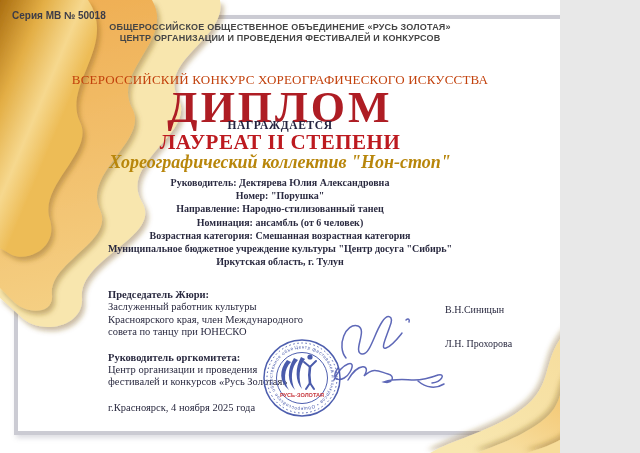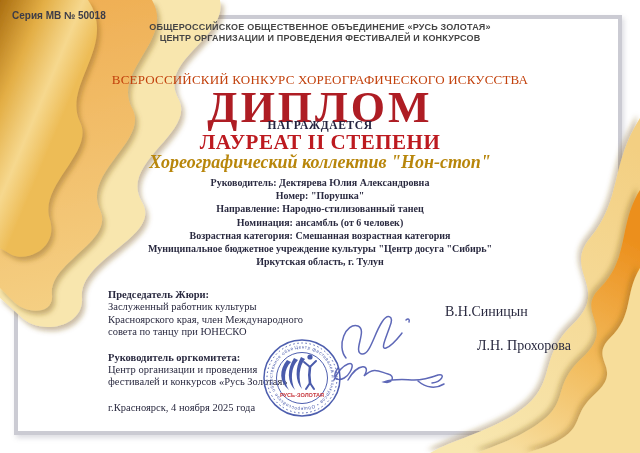--- a/index.html
+++ b/index.html
@@ -1,39 +1,39 @@
 <!DOCTYPE html>
 <html><head>
 <meta charset="utf-8">
 <style>
   html,body{margin:0;padding:0;background:#e8e8e8;}
-  .page{position:relative;width:640px;height:453px;background:#ffffff;overflow:hidden;
+  .page{position:relative;width:560px;height:453px;background:#ffffff;overflow:hidden;
         font-family:"Liberation Serif",serif;}
   .frame{position:absolute;left:14px;top:15px;width:600px;height:412px;
          border:4px solid #cbcbd3;box-shadow:2px 3px 5px rgba(120,120,140,.25);}
   .decor{position:absolute;left:0;top:0;width:640px;height:453px;pointer-events:none;}
   .layer{position:absolute;z-index:3;}
   .serial{left:12px;top:10px;font-family:"Liberation Sans",sans-serif;font-size:10px;
           font-weight:600;color:#3c3c48;}
   .center-col{left:30px;right:30px;text-align:center;}
   .org1{top:22px;font-family:"Liberation Sans",sans-serif;font-size:9px;font-weight:700;color:#454545;letter-spacing:.2px;}
   .org2{top:33px;font-family:"Liberation Sans",sans-serif;font-size:9px;font-weight:700;color:#454545;letter-spacing:.2px;}
   .project{top:54px;font-family:"Liberation Sans",sans-serif;font-size:14px;font-weight:700;color:#6f6f6f;letter-spacing:1.6px;}
   .contest{top:72px;font-size:13px;font-weight:400;color:#c2410c;letter-spacing:.2px;}
   .title{top:82px;font-size:44px;font-weight:700;color:#ae1d24;letter-spacing:3px;}
   .awarded{top:119px;font-size:11.5px;font-weight:700;color:#23233f;letter-spacing:.6px;}
   .award{top:130px;font-size:21px;font-weight:700;color:#bd1a20;letter-spacing:.5px;}
   .recipient{top:152px;font-size:18px;font-weight:700;font-style:italic;color:#b8860b;}
   .details{top:176px;font-size:10px;font-weight:700;color:#2a2a40;line-height:13.2px;}
   .left-col{left:108px;top:289px;font-size:10.5px;color:#2a2a40;line-height:12.4px;width:230px;}
   .blk-label{font-weight:700;}
   .gap{height:13px;}
-  .name{font-size:14px;color:#2a2a40;font-family:Liberation Serif, serif;}
+  .name{font-size:10px;color:#2a2a40;font-family:Liberation Serif, serif;}
   .name-jury{left:445px;top:304px;}
-  .name-org{left:445px;top:338px;margin-left:32px;}
+  .name-org{left:445px;top:338px;}
   .seal{left:261px;top:337px;opacity:.93;}
   .sigs{left:318px;top:296px;}
 </style>
 </head>
 <body>
 
 <div class="page">
 
   <div class="frame"></div>
 

